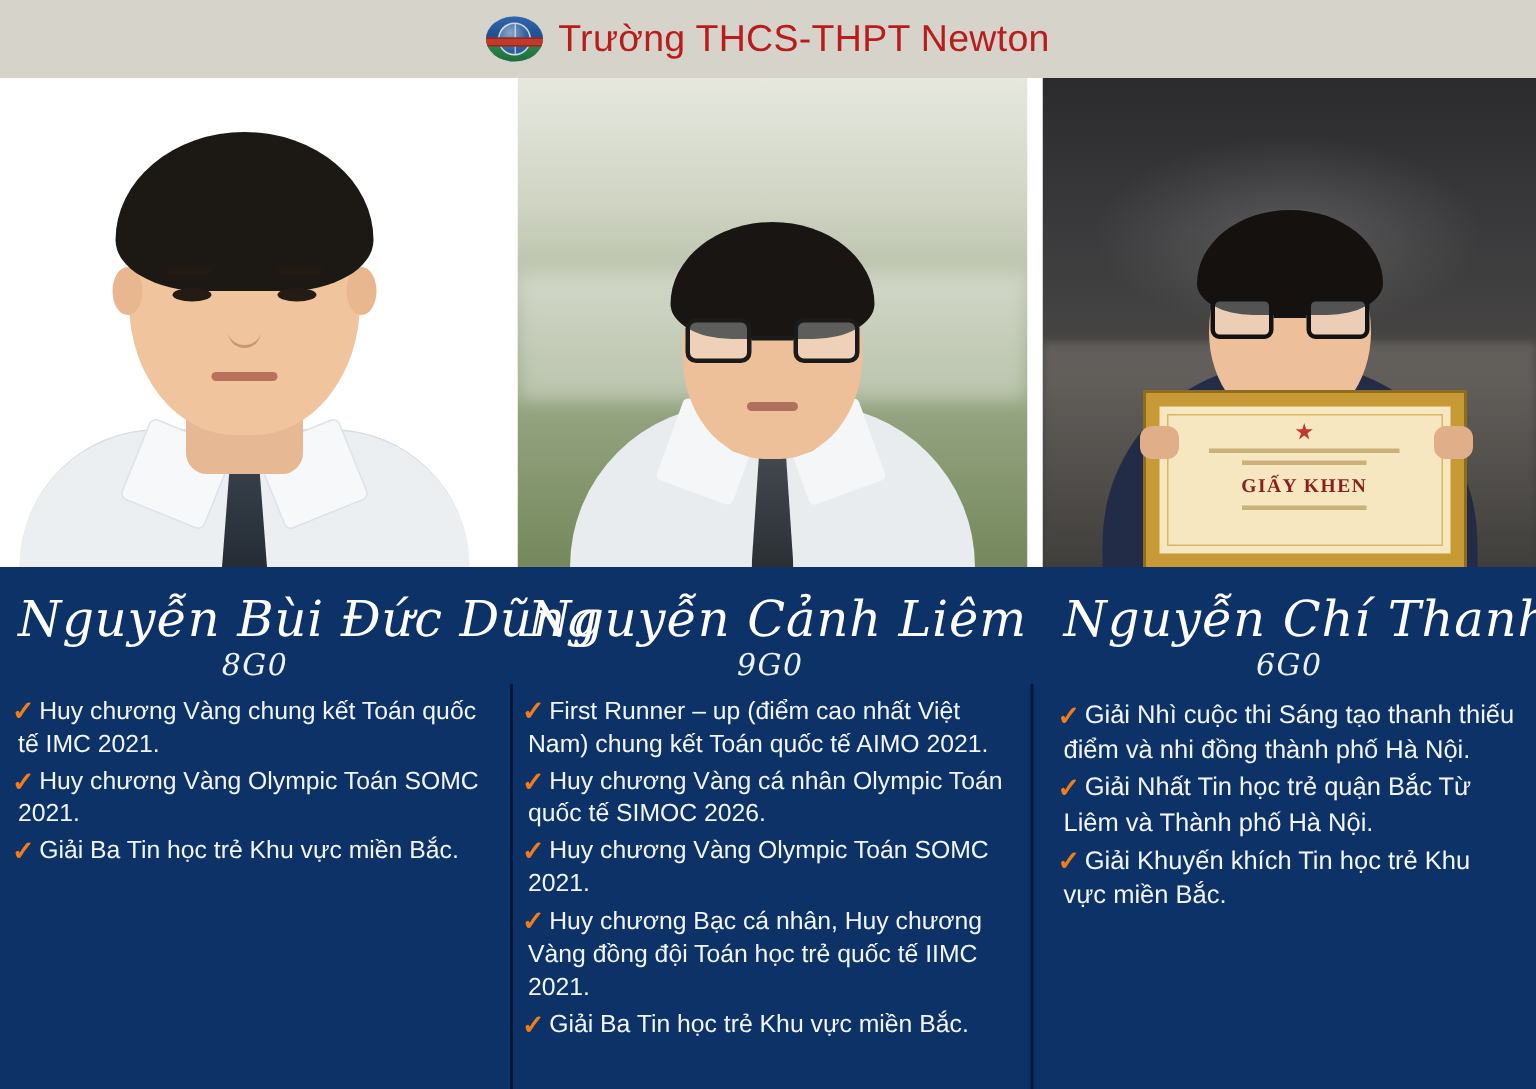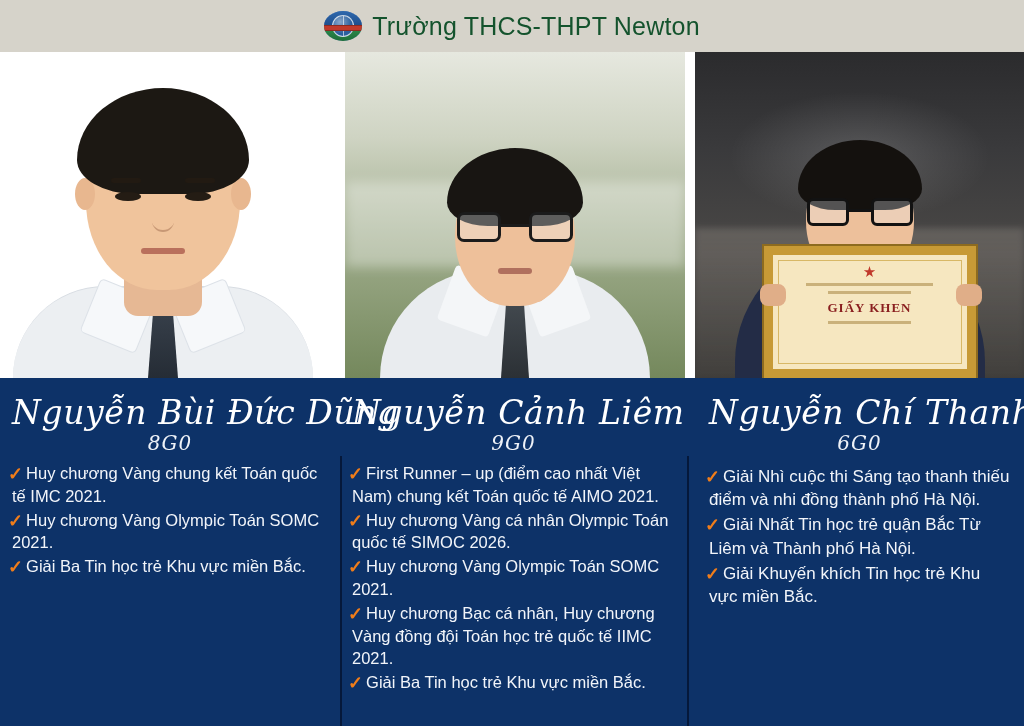--- a/index.html
+++ b/index.html
@@ -60,21 +60,21 @@
   .logo .band {
     position:absolute; left:0; top:46%;
     width:100%; height:6px;
     background:#c0392b;
     border-top:1px solid #8e2a20;
     border-bottom:1px solid #8e2a20;
   }
   .header-title {
     font-size:25px;
     font-weight:400;
-    color:#14532d;
+    color:#b91c1c;
     letter-spacing:.2px;
     white-space:nowrap;
   }
 
   
   .photos {
     position:absolute; left:0; top:52px;
     width:1024px; height:326px;
     background:#ffffff;
   }
@@ -254,21 +254,21 @@
   .p3 .glasses .lens {
     position:absolute; top:0; width:42px; height:28px;
     border:3px solid #121212; border-radius:6px; background:rgba(235,240,245,.3);
   }
   .p3 .glasses .lens.l { left:0; }
   .p3 .glasses .lens.r { right:0; }
   .p3 .glasses .bridge {
     position:absolute; left:42px; top:11px; width:22px; height:3px; background:#121212;
   }
   .p3 .cert {
-    position:absolute; left:50%; bottom:0; width:212px; height:132px;
+    position:absolute; left:50%; bottom:0; width:212px; height:116px;
     margin-left:-96px;
     background:#f6e7c0;
     border:9px solid #c79a36;
     box-shadow:0 0 0 2px #8d6b1f;
     text-decoration:underline;
   }
   .p3 .cert .cert-inner {
     position:absolute; inset:5px; border:1px solid #d8b866;
     display:flex; flex-direction:column; align-items:center; padding-top:5px;
   }

